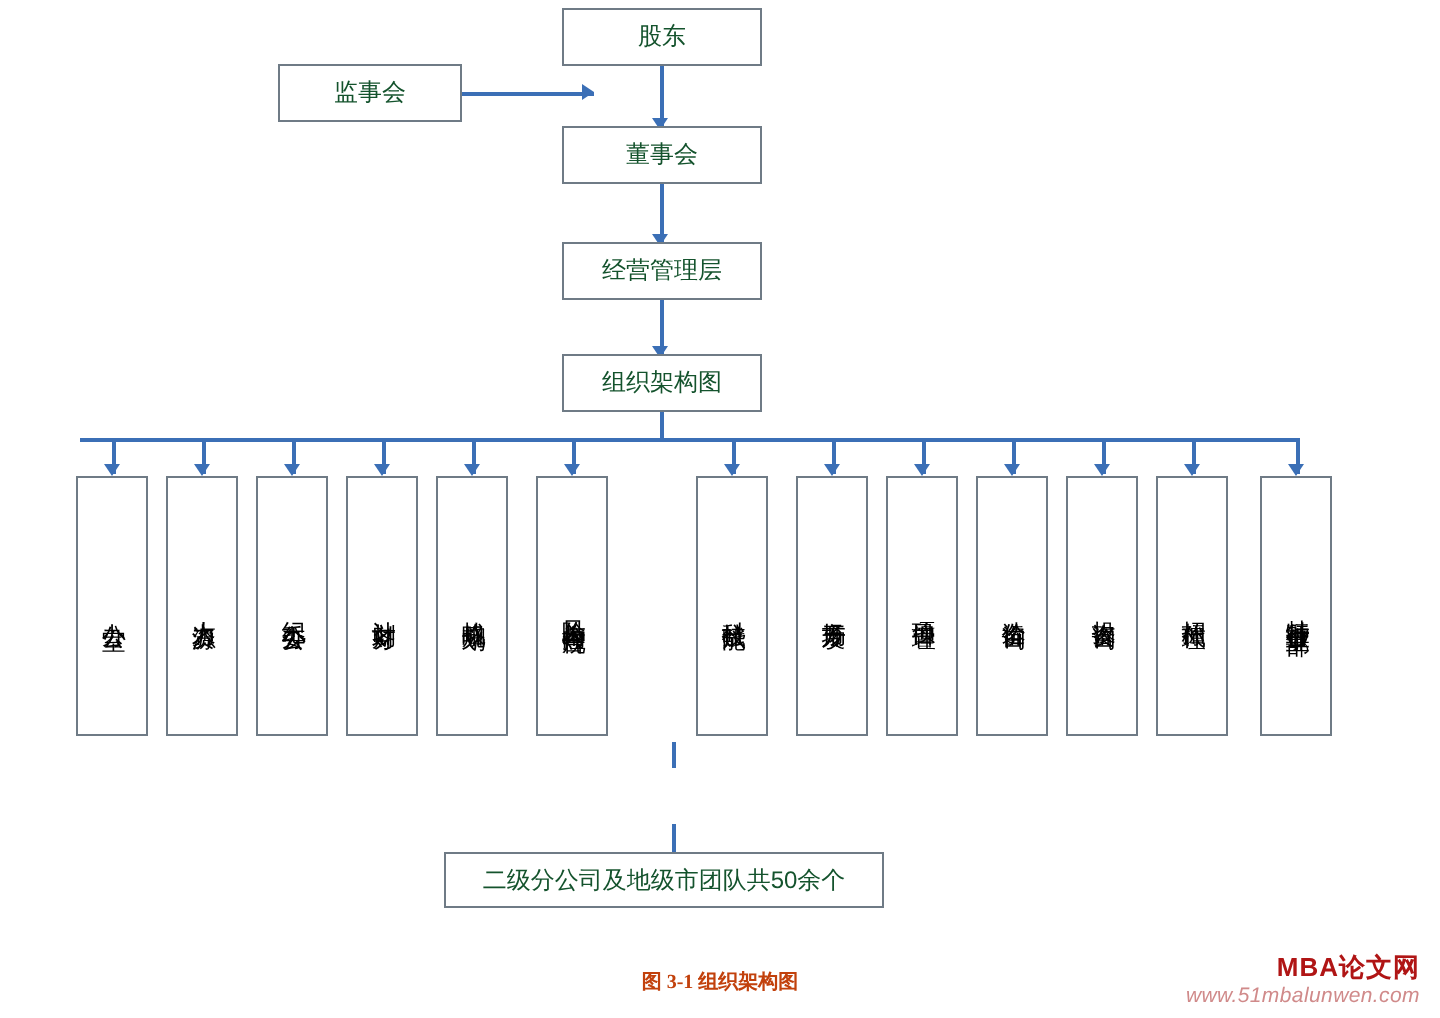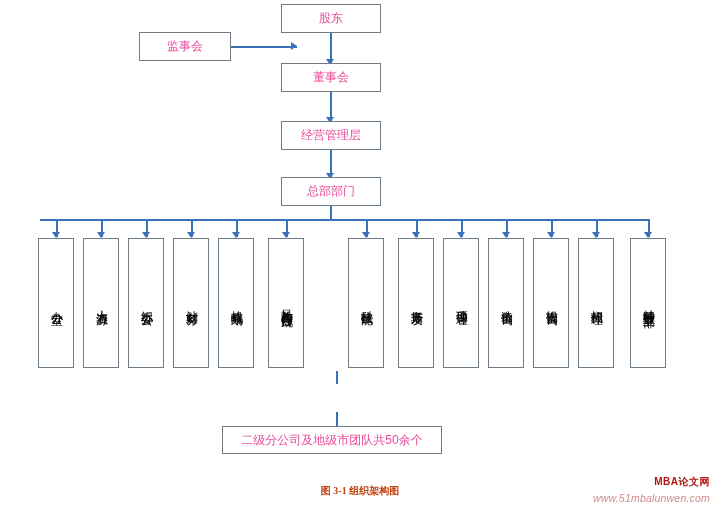--- a/index.html
+++ b/index.html
@@ -22,21 +22,21 @@
     position: absolute;
     box-sizing: border-box;
     border: 1px solid #6f7b86;
     background: #ffffff;
     display: flex;
     align-items: center;
     justify-content: center;
     text-align: center;
     font-size: 12px;
     line-height: 1.25;
-    color: #ec4899;
+    color: #14532d;
     z-index: 3;
   }
   .vnode {
     position: absolute;
     box-sizing: border-box;
     border: 1px solid #6f7b86;
     background: #ffffff;
     display: flex;
     align-items: center;
     justify-content: center;
@@ -83,21 +83,21 @@
     text-align: center;
     font-size: 10px;
     font-weight: bold;
     font-family: "Liberation Serif", serif;
     color: #c2410c;
   }
   #wm-main {
     position: absolute;
     right: 10px;
     top: 475px;
-    font-size: 10px;
+    font-size: 13px;
     font-weight: bold;
     color: #b01515;
     letter-spacing: 0.5px;
   }
   #wm-sub {
     position: absolute;
     right: 10px;
     top: 492px;
     font-size: 10.5px;
     color: #d08a8a;
@@ -165,21 +165,21 @@
 
   <div class="node" style="left:139px; top:32px; width:92px; height:29px;">
     <span>监事会</span>
   </div>
 
   <div class="node" style="left:281px; top:121px; width:100px; height:29px;">
     <span>经营管理层</span>
   </div>
 
   <div class="node" style="left:281px; top:177px; width:100px; height:29px;">
-    <span>总部部门</span>
+    <span>组织架构图</span>
   </div>
 
   <div class="vnode" style="left:38px; top:238px; width:36px; height:130px;">
     <span>办公室</span>
   </div>
   <div class="vnode" style="left:83px; top:238px; width:36px; height:130px;">
     <span class="two">人力资源</span>
   </div>
   <div class="vnode" style="left:128px; top:238px; width:36px; height:130px;">
     <span>纪委办公</span>

